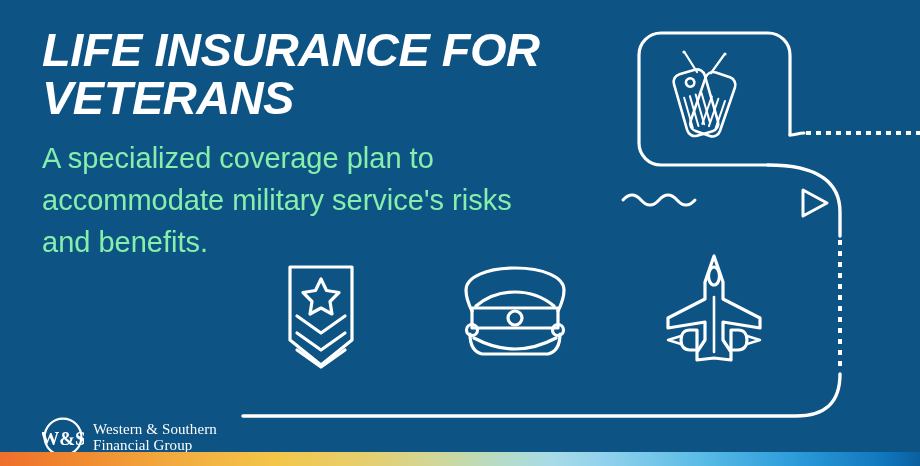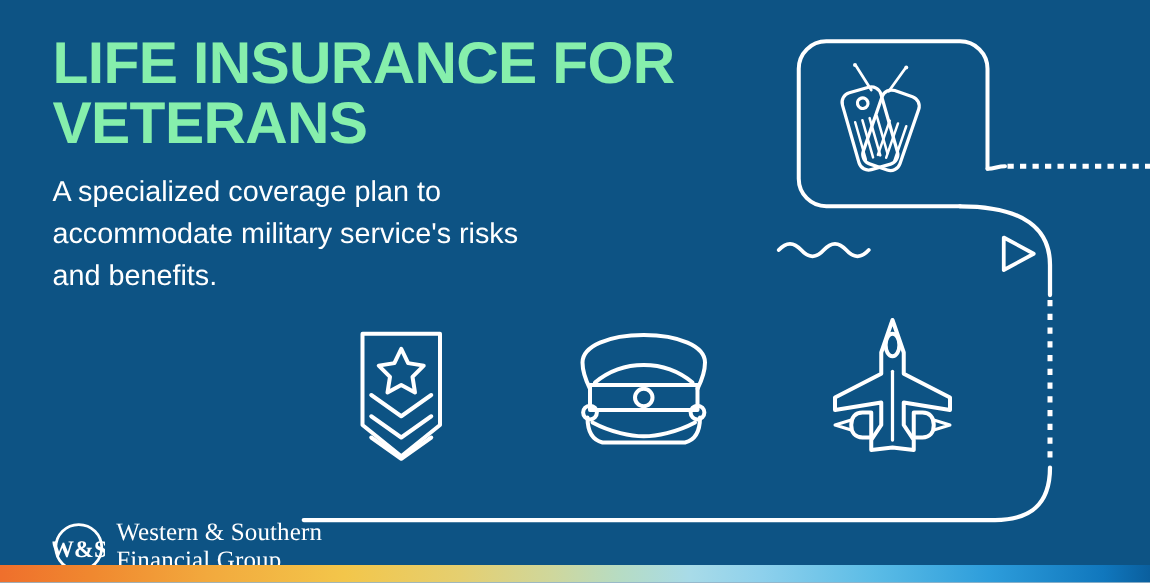--- a/index.html
+++ b/index.html
@@ -21,54 +21,55 @@
     width: 920px;
     height: 452px;
     background: #0d5384;
   }
   
   #headline {
     position: absolute;
     left: 42px;
     top: 26px;
     width: 540px;
-    color: #86efac;
+    color: #ffffff;
     font-size: 47px;
     line-height: 1.02;
     font-weight: 700;
     letter-spacing: -0.5px;
     text-transform: uppercase;
     white-space: pre-line;
+    font-style: italic;
   }
   #subheadline {
     position: absolute;
     left: 42px;
     top: 137px;
     width: 470px;
-    color: #ffffff;
-    font-size: 23px;
+    color: #86efac;
+    font-size: 29px;
     line-height: 1.45;
     font-weight: 400;
     white-space: pre-line;
   }
   
   #logo {
     position: absolute;
     left: 42px;
     top: 372px;
     display: flex;
     align-items: center;
     gap: 9px;
     margin-top: 44px;
   }
   #logo-mark { flex: 0 0 auto; }
   #logo-words {
     color: #ffffff;
     font-family: "Liberation Serif", serif;
-    font-size: 20px;
+    font-size: 15px;
     line-height: 1.08;
     white-space: pre-line;
     letter-spacing: 0.1px;
   }
   
   #deco {
     position: absolute;
     left: 0; top: 0;
     width: 920px;
     height: 452px;

